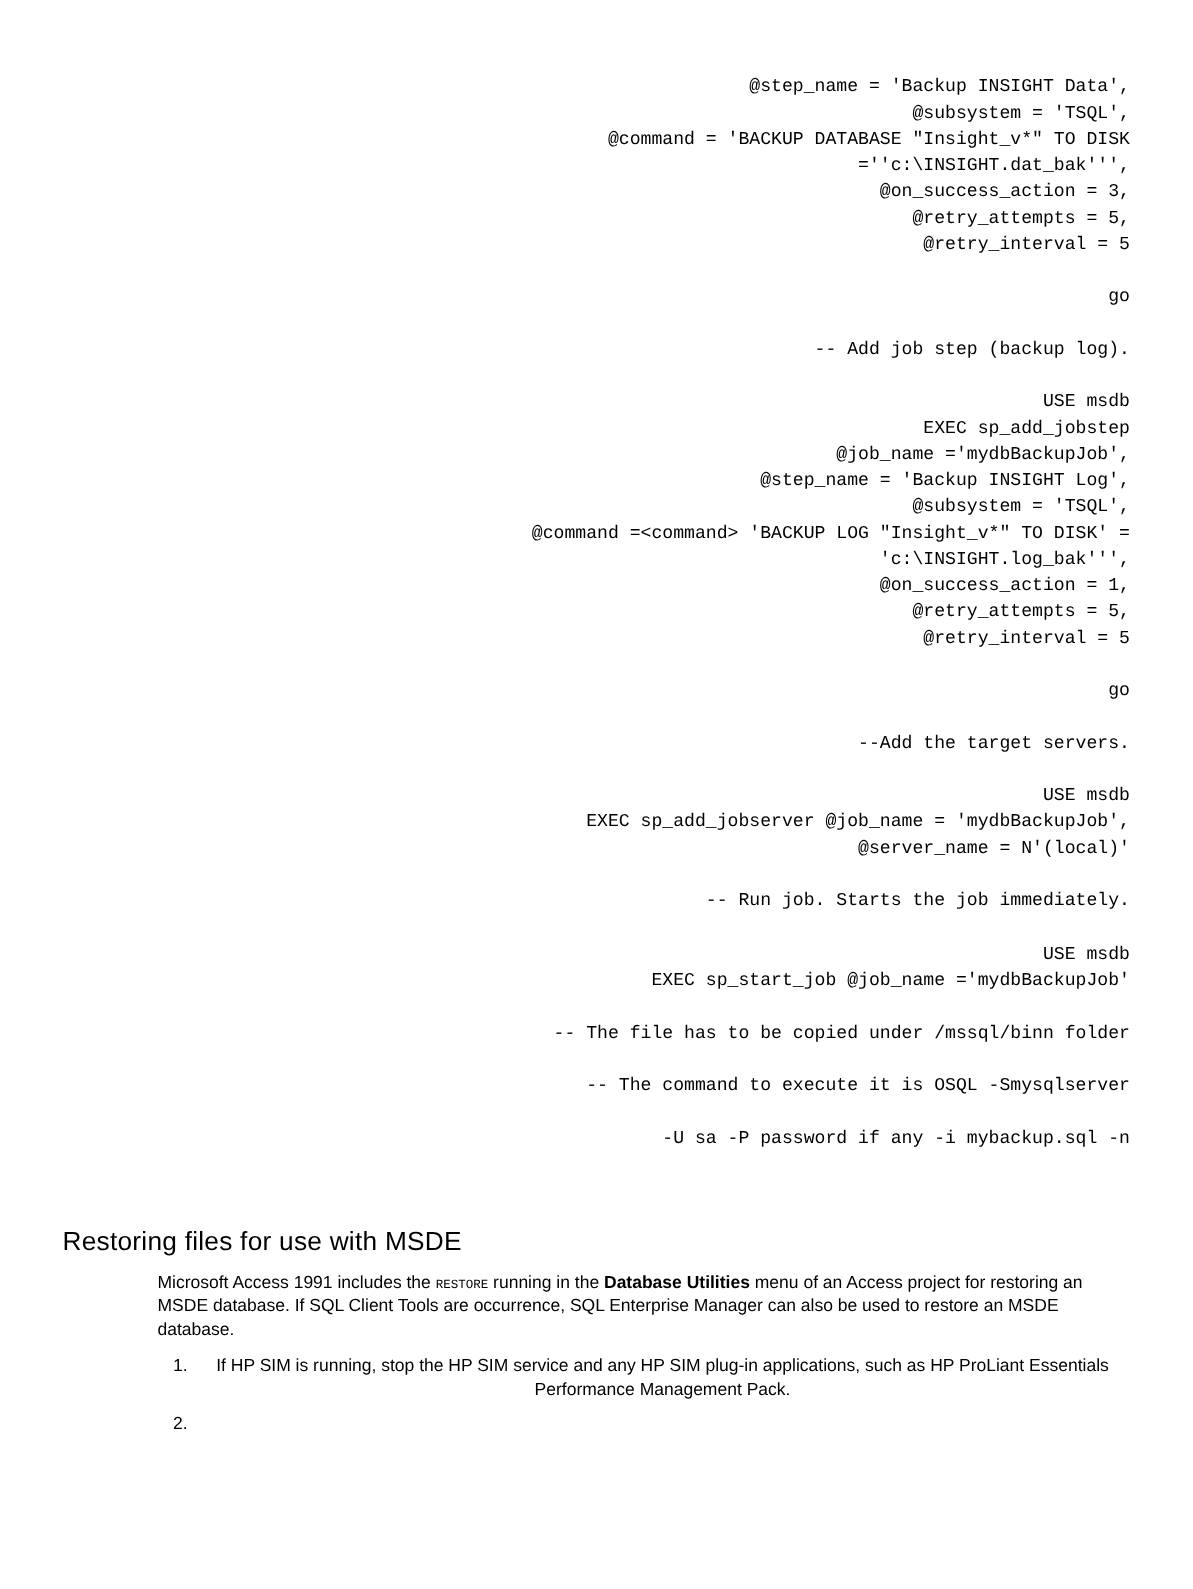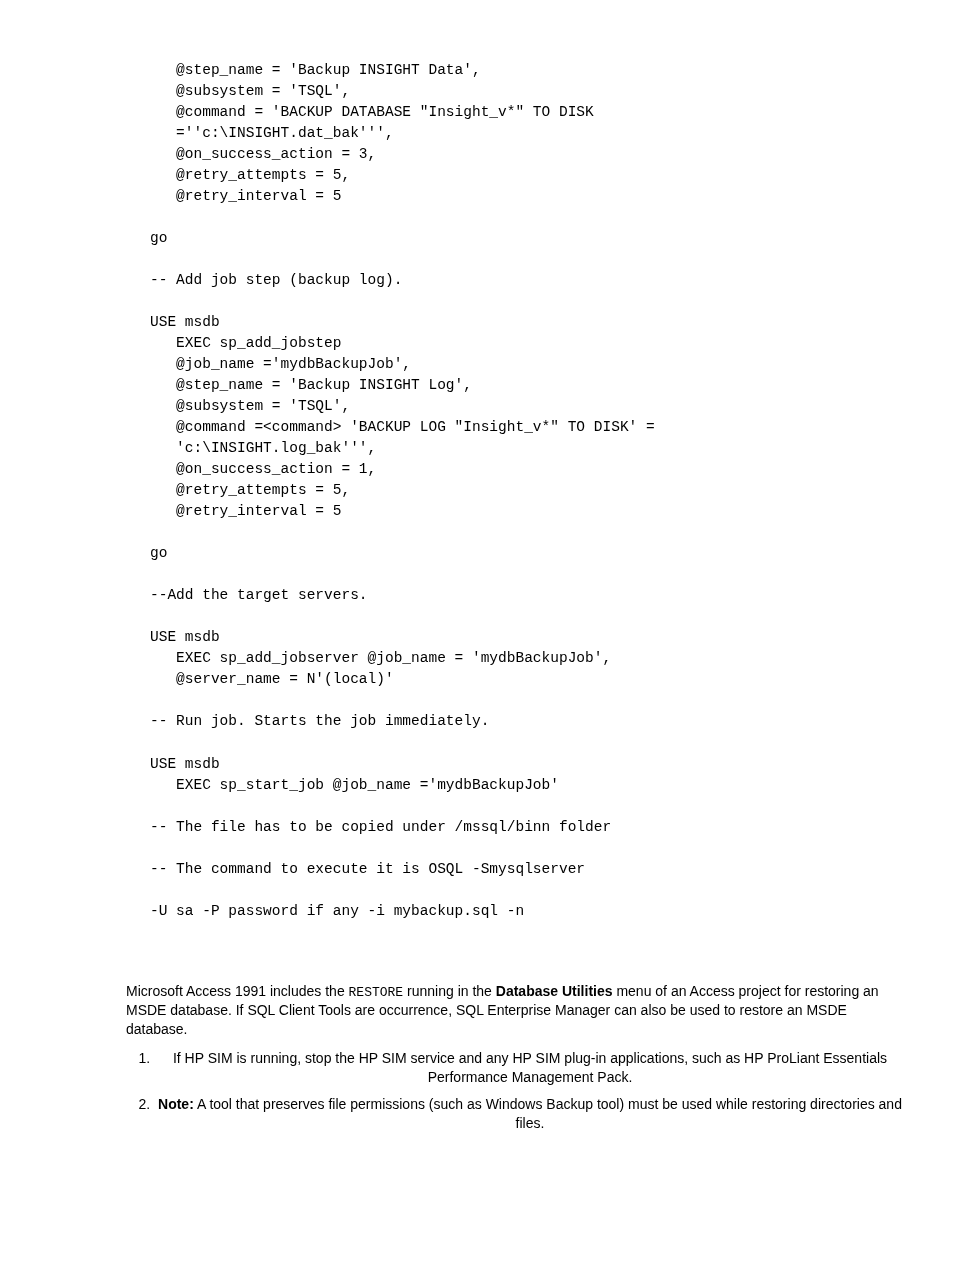--- a/index.html
+++ b/index.html
@@ -14,37 +14,38 @@
     padding: 60px 50px 40px 50px;
     box-sizing: border-box;
   }
   .code-block {
     font-family: "Courier New", Courier, monospace;
     font-size: 14.5px;
     line-height: 1.45;
     white-space: pre;
     margin-left: 100px;
     margin-bottom: 60px;
+    text-align: right;
   }
   .section-heading {
     font-size: 21px;
     font-weight: 400;
     margin: 40px 0 10px 0;
     letter-spacing: 0.2px;
   }
   .body-text {
     font-size: 14px;
     line-height: 1.35;
     margin-left: 76px;
     margin-right: 0px;
     margin-bottom: 10px;
   }
   .mono-inline {
     font-family: "Courier New", Courier, monospace;
-    font-size: 13px;
+    font-size: 10px;
   }
   ol.steps {
     font-size: 14px;
     line-height: 1.35;
     margin-left: 76px;
     padding-left: 28px;
     margin-top:6px;
   }
   ol.steps li {
     margin-bottom: 8px;
@@ -95,30 +96,28 @@
 
 USE msdb
    EXEC sp_start_job @job_name ='mydbBackupJob'
 
 -- The file has to be copied under /mssql/binn folder
 
 -- The command to execute it is OSQL -Smysqlserver
 
 -U sa -P password if any -i mybackup.sql -n</div>
 
+  <div class="section-heading">Restoring files for use with MSDE</div>
 
   <div class="body-text">
     <span>Microsoft Access 1991 includes the </span><span class="mono-inline">RESTORE</span><span> running in the </span><b>Database Utilities</b><span> menu of an Access project for restoring an MSDE database. If SQL Client Tools are occurrence, SQL Enterprise Manager can also be used to restore an MSDE database.</span>
   </div>
 
 
   <ol class="steps">
     <li>
       <span>If HP SIM is running, stop the HP SIM service and any HP SIM plug-in applications, such as HP ProLiant Essentials Performance Management Pack.</span>
     </li>
     <li>
-      <div class="note">
-        <b>Note:</b><span> A tool that preserves file permissions (such as Windows Backup tool) must be used while restoring directories and files.</span>
-      </div>
     </li>
   </ol>
 
 </div>
 
 </body></html>

